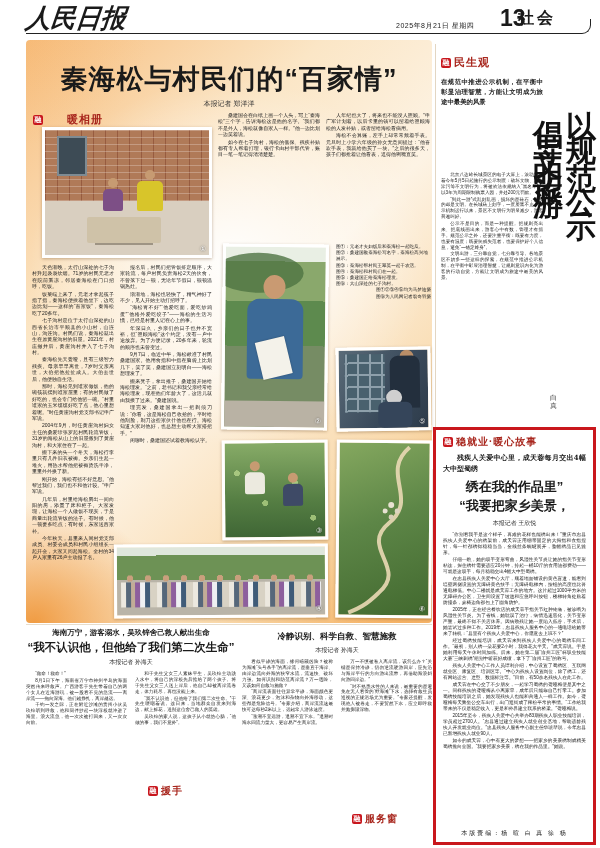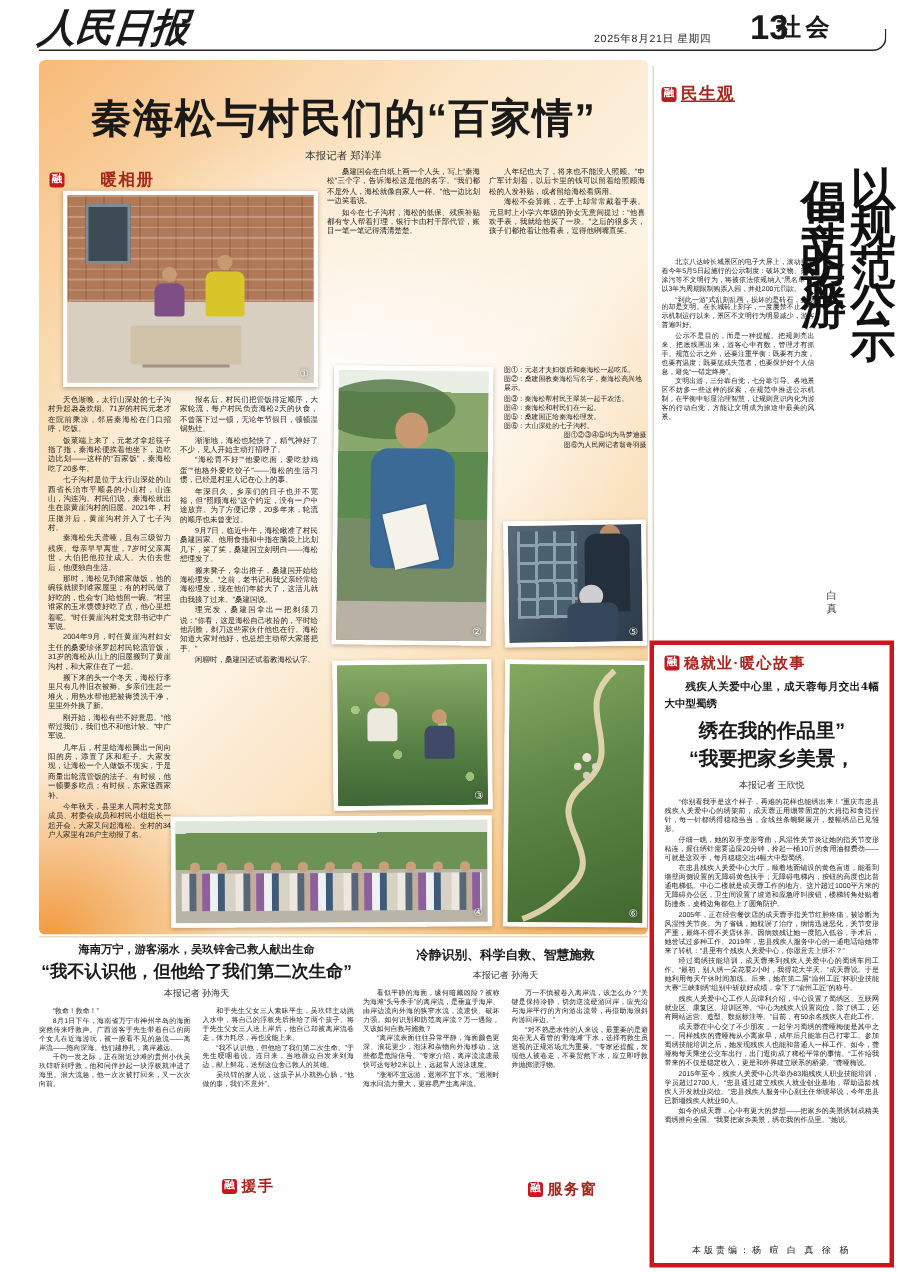--- a/index.html
+++ b/index.html
@@ -105,21 +105,21 @@
   
   .art-kicker{text-align:center;font-weight:bold;font-size:7.5px;font-family:"DejaVu Serif",serif;}
   .art-headline{text-align:center;font-weight:900;font-size:11.5px;margin-top:2px;}
   .art-subhead{text-align:center;font-weight:bold;font-size:8.5px;font-family:Liberation Serif, serif;margin-top:3px;}
   .art-byline{text-align:center;font-size:6px;color:#333;margin:3px 0 4px;}
   .cols2{column-count:2;column-gap:8px;height:168px;}
   .rescue-art{left:26px;top:628px;width:210px;height:216px;}
   .rip-art{left:242px;top:628px;width:190px;height:216px;}
   .hdivider{left:26px;top:624px;width:406px;height:1px;background:#e8ddcb;}
   .label-rescue{left:148px;top:784px;justify-content:space-between;}
-  .label-service{left:352px;top:786px;}
+  .label-service{left:352px;top:812px;}
 </style>
 </head>
 <body>
 
 <div id="page">
 
   <div class="abs masthead">人民日报</div>
   <div class="abs header-rule"></div>
   <div class="abs header-date">2025年8月21日 星期四</div>
   <div class="abs header-pageno">13</div>
@@ -237,24 +237,25 @@
     </svg>
     <div class="badge">⑥</div>
   </div>
 
   <div class="abs photo ph4" style="left:114px;top:544px;width:214px;height:74px;transform:rotate(-.3deg);">
     <div class="crowd"></div>
     <div class="badge">④</div>
   </div>
 
   <div class="abs vdivider"></div>
-  <div class="abs seclabel" style="left:441px;top:55px;text-decoration:underline;">
+  <div class="abs seclabel" style="left:441px;top:55px;">
     <span class="rong">融</span>
     <span class="lbl-lg">民生观</span>
   </div>
+  <div class="abs civic-intro">在规范中推进公示机制，在平衡中彰显治理智慧，方能让文明成为旅途中最美的风景</div>
   <div class="abs bodytext bodytext-xs civic-body">
       <p>北京八达岭长城景区的电子大屏上，滚动播放着今年5月5日起施行的公示制度：破坏文物、刻划涂污等不文明行为，将被依法依规纳入“黑名单”，以3年为周期限制购票入园，并处200元罚款。</p>
       <p>“到此一游”式乱刻乱画，损坏的是砖石，折损的却是文明。在长城砖上刻字，一度屡禁不止。公示机制运行以来，景区不文明行为明显减少，游客普遍叫好。</p>
       <p>公示不是目的，而是一种提醒。把规则亮出来、把底线画出来，游客心中有数，管理才有抓手。规范公示之外，还要注重平衡：既要有力度，也要有温度；既要惩戒失范者，也要保护好个人信息，避免“一错定终身”。</p>
       <p>文明出游，三分靠自觉，七分靠引导。各地景区不妨多一些这样的探索，在规范中推进公示机制，在平衡中彰显治理智慧，让规则意识内化为游客的行动自觉，方能让文明成为旅途中最美的风景。</p>
     </div>
   <div class="abs vtitle vt-right">以规范公示</div>
   <div class="abs vtitle vt-left2">倡导文明旅游</div>
   <div class="abs civic-author">白 真</div>
 

